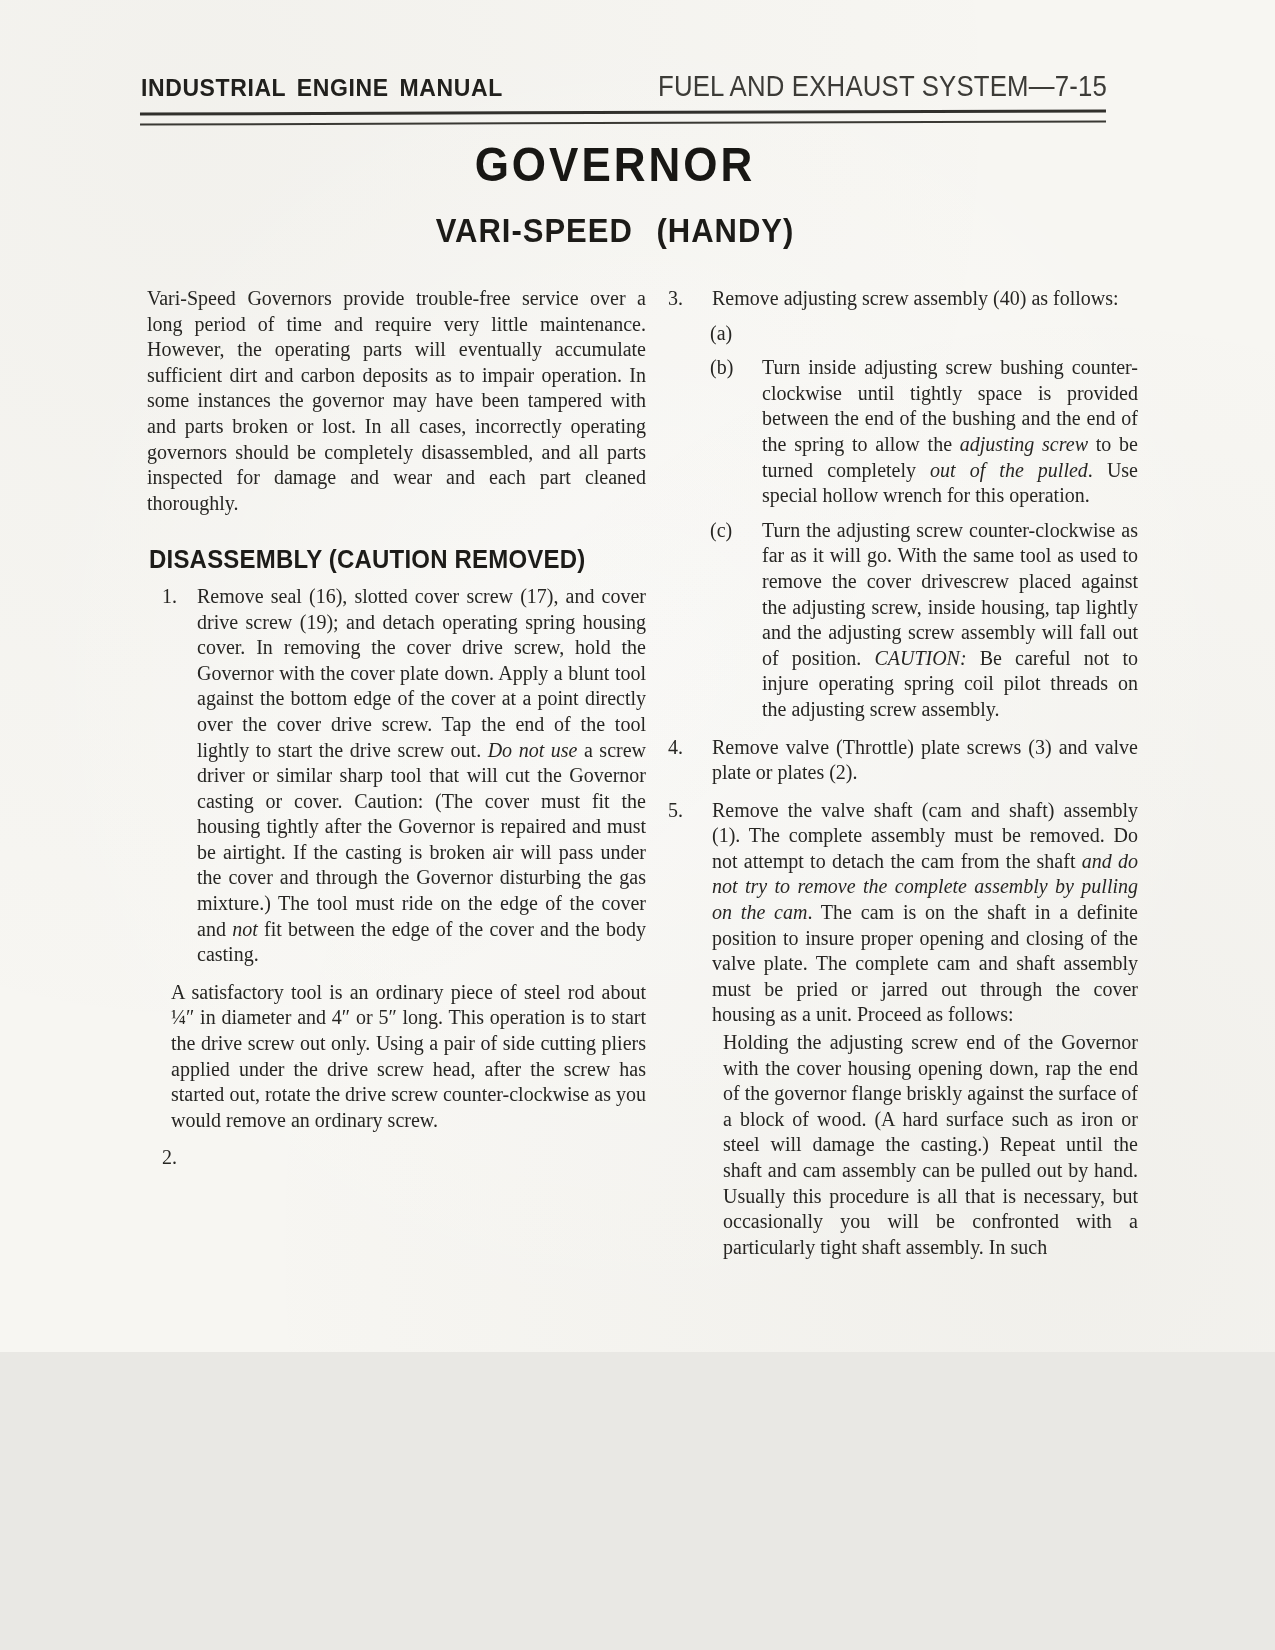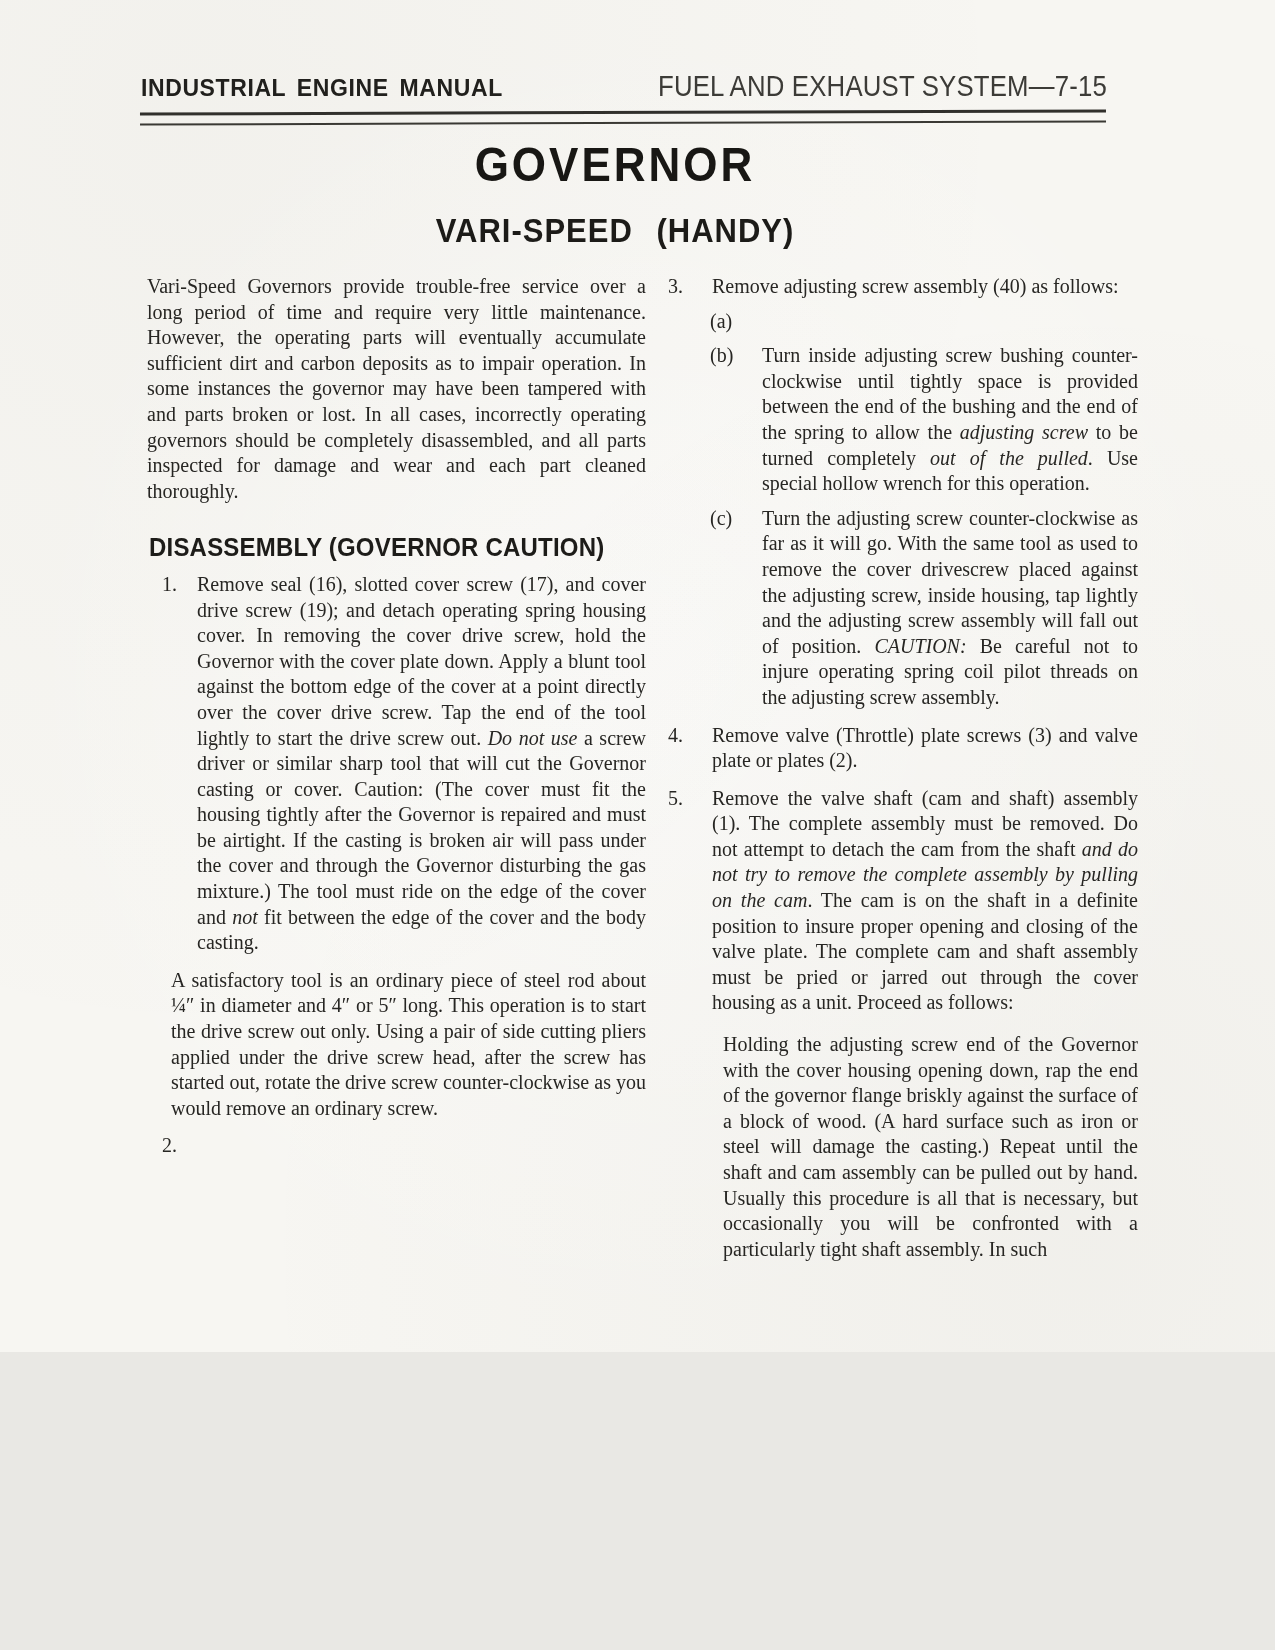--- a/index.html
+++ b/index.html
@@ -45,21 +45,21 @@
   }
   .page-subtitle {
     position:absolute; left:140px; top:212px; width:950px;
     text-align:center;
     font-family:"Liberation Sans", sans-serif;
     font-weight:700; font-size:31px; letter-spacing:1px; word-spacing:14px;
     color:#1c1b18;
     transform:scaleY(1.06); transform-origin:center top;
   }
 
-  .col { position:absolute; top:274px;
+  .col { position:absolute; top:286px;
     font-family:"Liberation Serif", "DejaVu Serif", serif;
     font-size:20px; line-height:25.6px; color:#272623;
   }
   .col-left  { left:147px; width:499px; }
   .col-right { left:668px; width:470px; }
   .jt { text-align:justify; }
   p { margin:0; }
 
   .section-heading {
     margin:30px 0 4px 2px;
@@ -70,21 +70,21 @@
   }
 
   .li { display:flex; align-items:flex-start; margin-top:12px; }
   .col-left .li { padding-left:15px; }
   .col-left .li .num { flex:0 0 35px; }
   .col-right .li .num { flex:0 0 44px; }
   .num { font-size:20px; }
   .txt { flex:1; }
 
   .cont-left  { margin:12px 0 0 24px; }
-  .cont-right { margin:16px 0 0 55px; }
+  .cont-right { margin:2px 0 0 55px; }
 
   .sub { display:flex; align-items:flex-start; margin:9px 0 0 42px; }
   .sub .lbl { flex:0 0 52px; }
 
   .it { font-style:italic; }
 
   .rule-bottom {
     position:absolute; left:147px; top:1548px; width:975px; height:3px;
     background:#3a3934;
     transform:rotate(-0.25deg);
@@ -99,21 +99,21 @@
   <div class="hdr-right">FUEL AND EXHAUST SYSTEM—7-15</div>
   <div class="rule-double"></div>
 
   <div class="page-title">GOVERNOR</div>
   <div class="page-subtitle">VARI-SPEED (HANDY)</div>
 
   <div class="col col-left">
 
     <p class="jt">Vari-Speed Governors provide trouble-free service over a long period of time and require very little maintenance. However, the operating parts will eventually accumulate sufficient dirt and carbon deposits as to impair operation. In some instances the governor may have been tampered with and parts broken or lost. In all cases, incorrectly operating governors should be completely disassembled, and all parts inspected for damage and wear and each part cleaned thoroughly.</p>
 
-    <div class="section-heading">DISASSEMBLY (GOVERNOR CAUTION)</div>
+    <div class="section-heading">DISASSEMBLY (CAUTION REMOVED)</div>
 
     <div class="li">
       <span class="num">1.</span>
       <p class="txt jt"><span>Remove seal (16), slotted cover screw (17), and cover drive screw (19); and detach operating spring housing cover. In removing the cover drive screw, hold the Governor with the cover plate down. Apply a blunt tool against the bottom edge of the cover at a point directly over the cover drive screw. Tap the end of the tool lightly to start the drive screw out. </span><span class="it">Do not use</span><span> a screw driver or similar sharp tool that will cut the Governor casting or cover. Caution: (The cover must fit the housing tightly after the Governor is repaired and must be airtight. If the casting is broken air will pass under the cover and through the Governor disturbing the gas mixture.) The tool must ride on the edge of the cover and </span><span class="it">not</span><span> fit between the edge of the cover and the body casting.</span></p>
     </div>
 
     <p class="cont-left jt">A satisfactory tool is an ordinary piece of steel rod about ¼″ in diameter and 4″ or 5″ long. This operation is to start the drive screw out only. Using a pair of side cutting pliers applied under the drive screw head, after the screw has started out, rotate the drive screw counter-clockwise as you would remove an ordinary screw.</p>
 
     <div class="li">
       <span class="num">2.</span>

